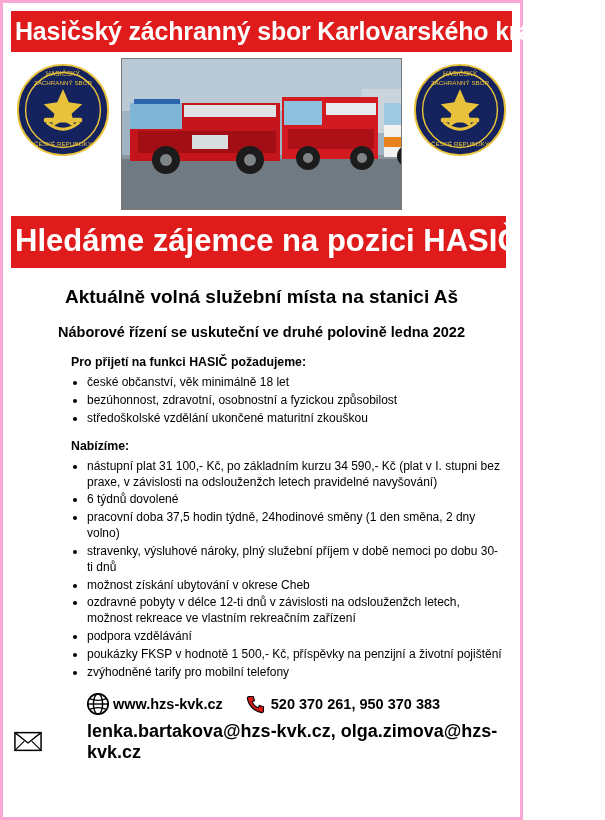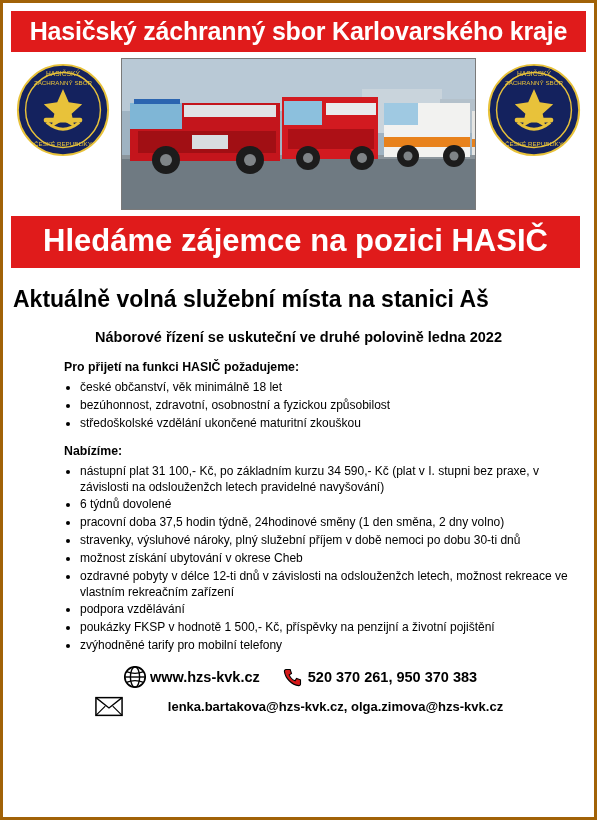--- a/index.html
+++ b/index.html
@@ -9,24 +9,24 @@
   body {
     width: 605px;
     height: 820px;
     background: #ffffff;
     font-family: "Liberation Sans", sans-serif;
     color: #000000;
     overflow: hidden;
   }
   .poster {
     position: relative;
-    width: 597px;
+    width: 523px;
     height: 820px;
     box-sizing: border-box;
-    border: 3px solid #a16207;
+    border: 3px solid #f9a8d4;
     background: #ffffff;
   }
   
   .header-banner {
     margin: 8px 8px 0 8px;
     background: #e01b1b;
     color: #ffffff;
     text-align: center;
     font-size: 25px;
     font-weight: bold;
@@ -67,34 +67,34 @@
     color: #ffffff;
     text-align: center;
     font-size: 31px;
     font-weight: bold;
     padding: 9px 4px 11px 4px;
     line-height: 1.02;
     white-space: nowrap;
   }
   
   .subtitle1 {
-    text-align: left;
-    font-size: 23px;
+    text-align: center;
+    font-size: 19px;
     font-weight: bold;
     margin: 18px 10px 0 10px;
   }
   .subtitle2 {
     text-align: center;
     font-size: 14.5px;
     font-weight: bold;
     margin: 16px 10px 0 10px;
   }
   
   .body-area {
-    margin: 14px 0 0 5px;
+    margin: 14px 0 0 12px;
     padding: 0 18px 0 56px;
     font-size: 12px;
     line-height: 1.32;
   }
   .section-head {
     font-weight: bold;
     font-size: 12.3px;
     margin: 0 0 5px 0;
   }
   .section-head.second {
@@ -130,21 +130,21 @@
     align-items: center;
     justify-content: center;
     gap: 0;
     margin-bottom: 4px;
   }
   .contact-text {
     font-size: 14.5px;
     font-weight: bold;
   }
   .contact-text.small {
-    font-size: 13px;
+    font-size: 18px;
     padding-left: 44px;
   }
   .icon-box {
     width: 30px;
     height: 26px;
     display: inline-flex;
     align-items: center;
     justify-content: center;
     flex: 0 0 auto;
   }

